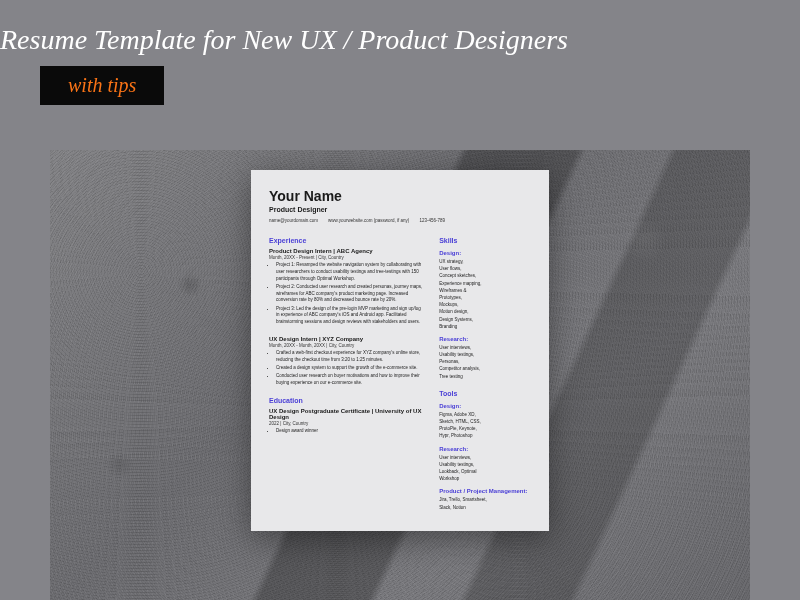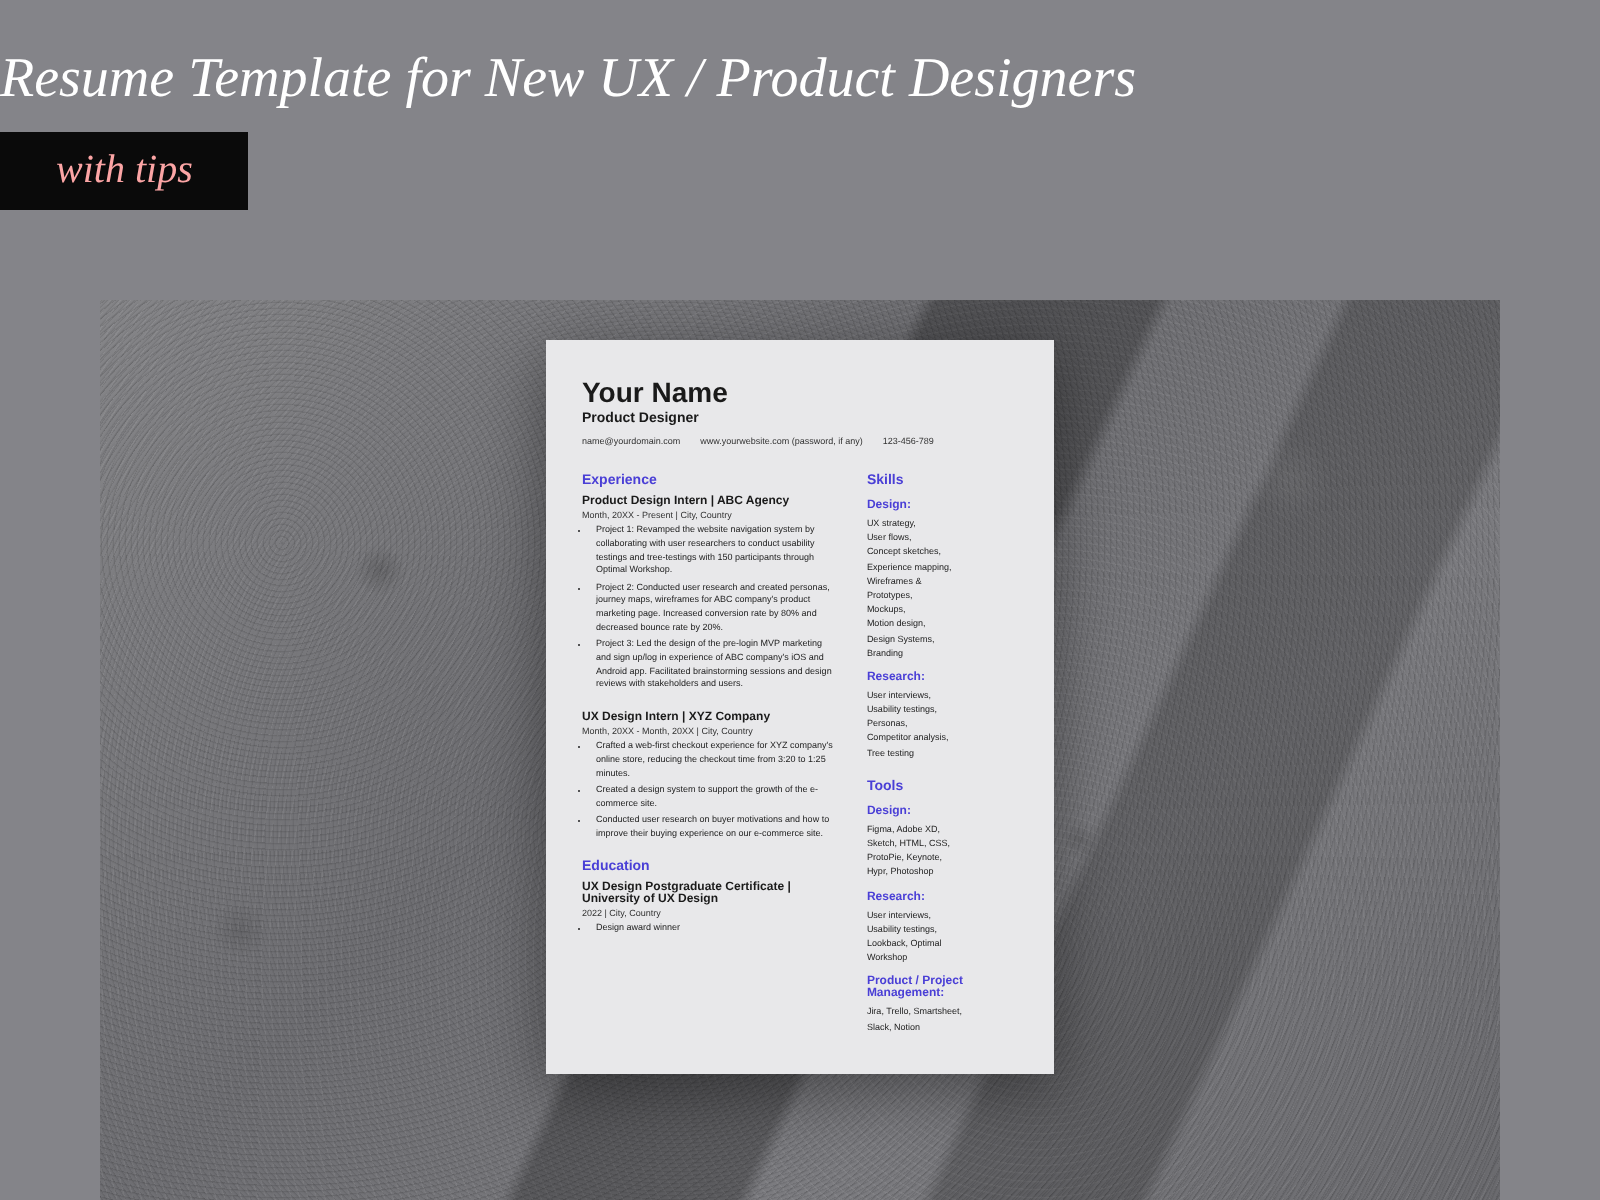--- a/index.html
+++ b/index.html
@@ -18,24 +18,25 @@
     }
     .title {
       font-size: 28px;
       font-weight: normal;
       font-style: italic;
       margin-bottom: 10px;
     }
     .badge {
       display: inline-block;
       background: #0a0a0a;
-      color: #fca5a5;
+      color: #f97316;
       padding: 8px 28px;
       font-size: 20px;
       font-style: italic;
+      margin-left: 40px;
     }
     .canvas {
       position: absolute;
       top: 150px;
       left: 50px;
       right: 50px;
       bottom: 0;
       background: #7a7a7d;
       overflow: hidden;
     }
@@ -72,21 +73,21 @@
         rgba(0,0,0,0) 68%,
         rgba(0,0,0,0.2) 69%,
         rgba(0,0,0,0.2) 80%,
         rgba(0,0,0,0) 81%);
     }
     .resume {
       position: absolute;
       left: 50%;
       top: 20px;
       transform: translateX(-50%);
-      width: 254px;
+      width: 298px;
       background: #e8e8ea;
       box-shadow: 0 8px 30px rgba(0,0,0,0.4);
       padding: 18px 18px 20px 18px;
       font-family: Arial, Helvetica, sans-serif;
       color: #1a1a1a;
     }
     .r-name {
       font-size: 14px;
       font-weight: bold;
     }

